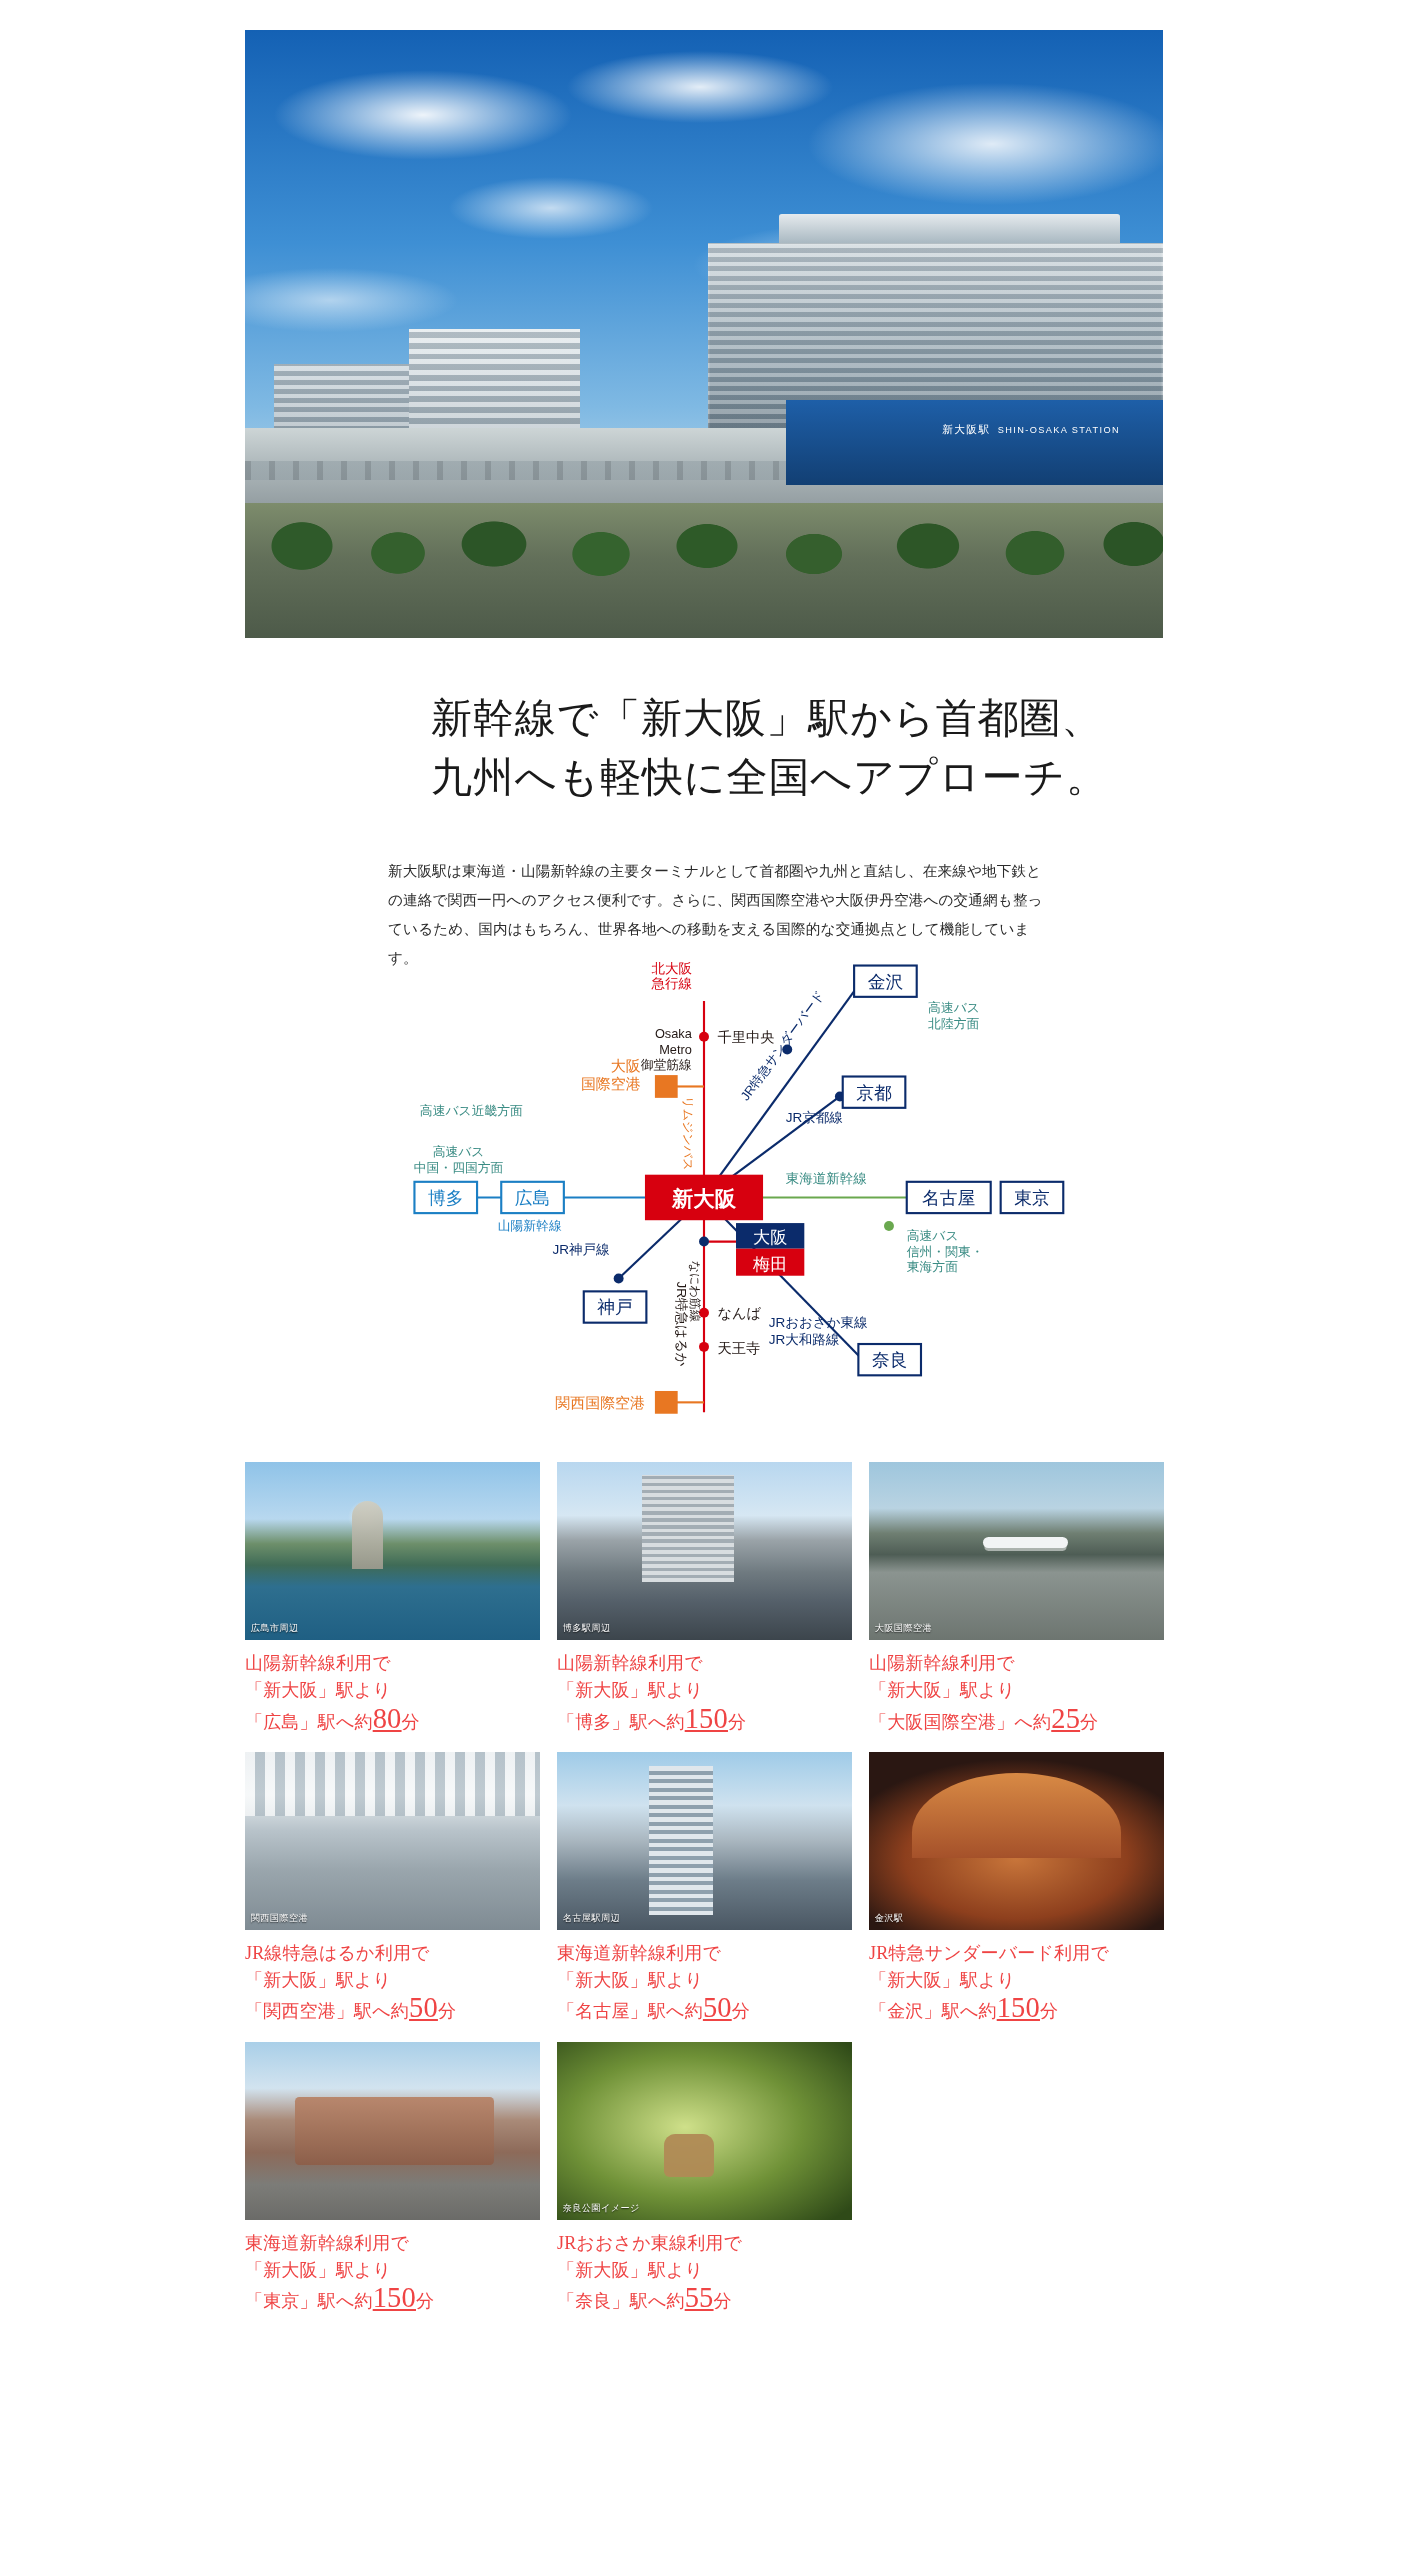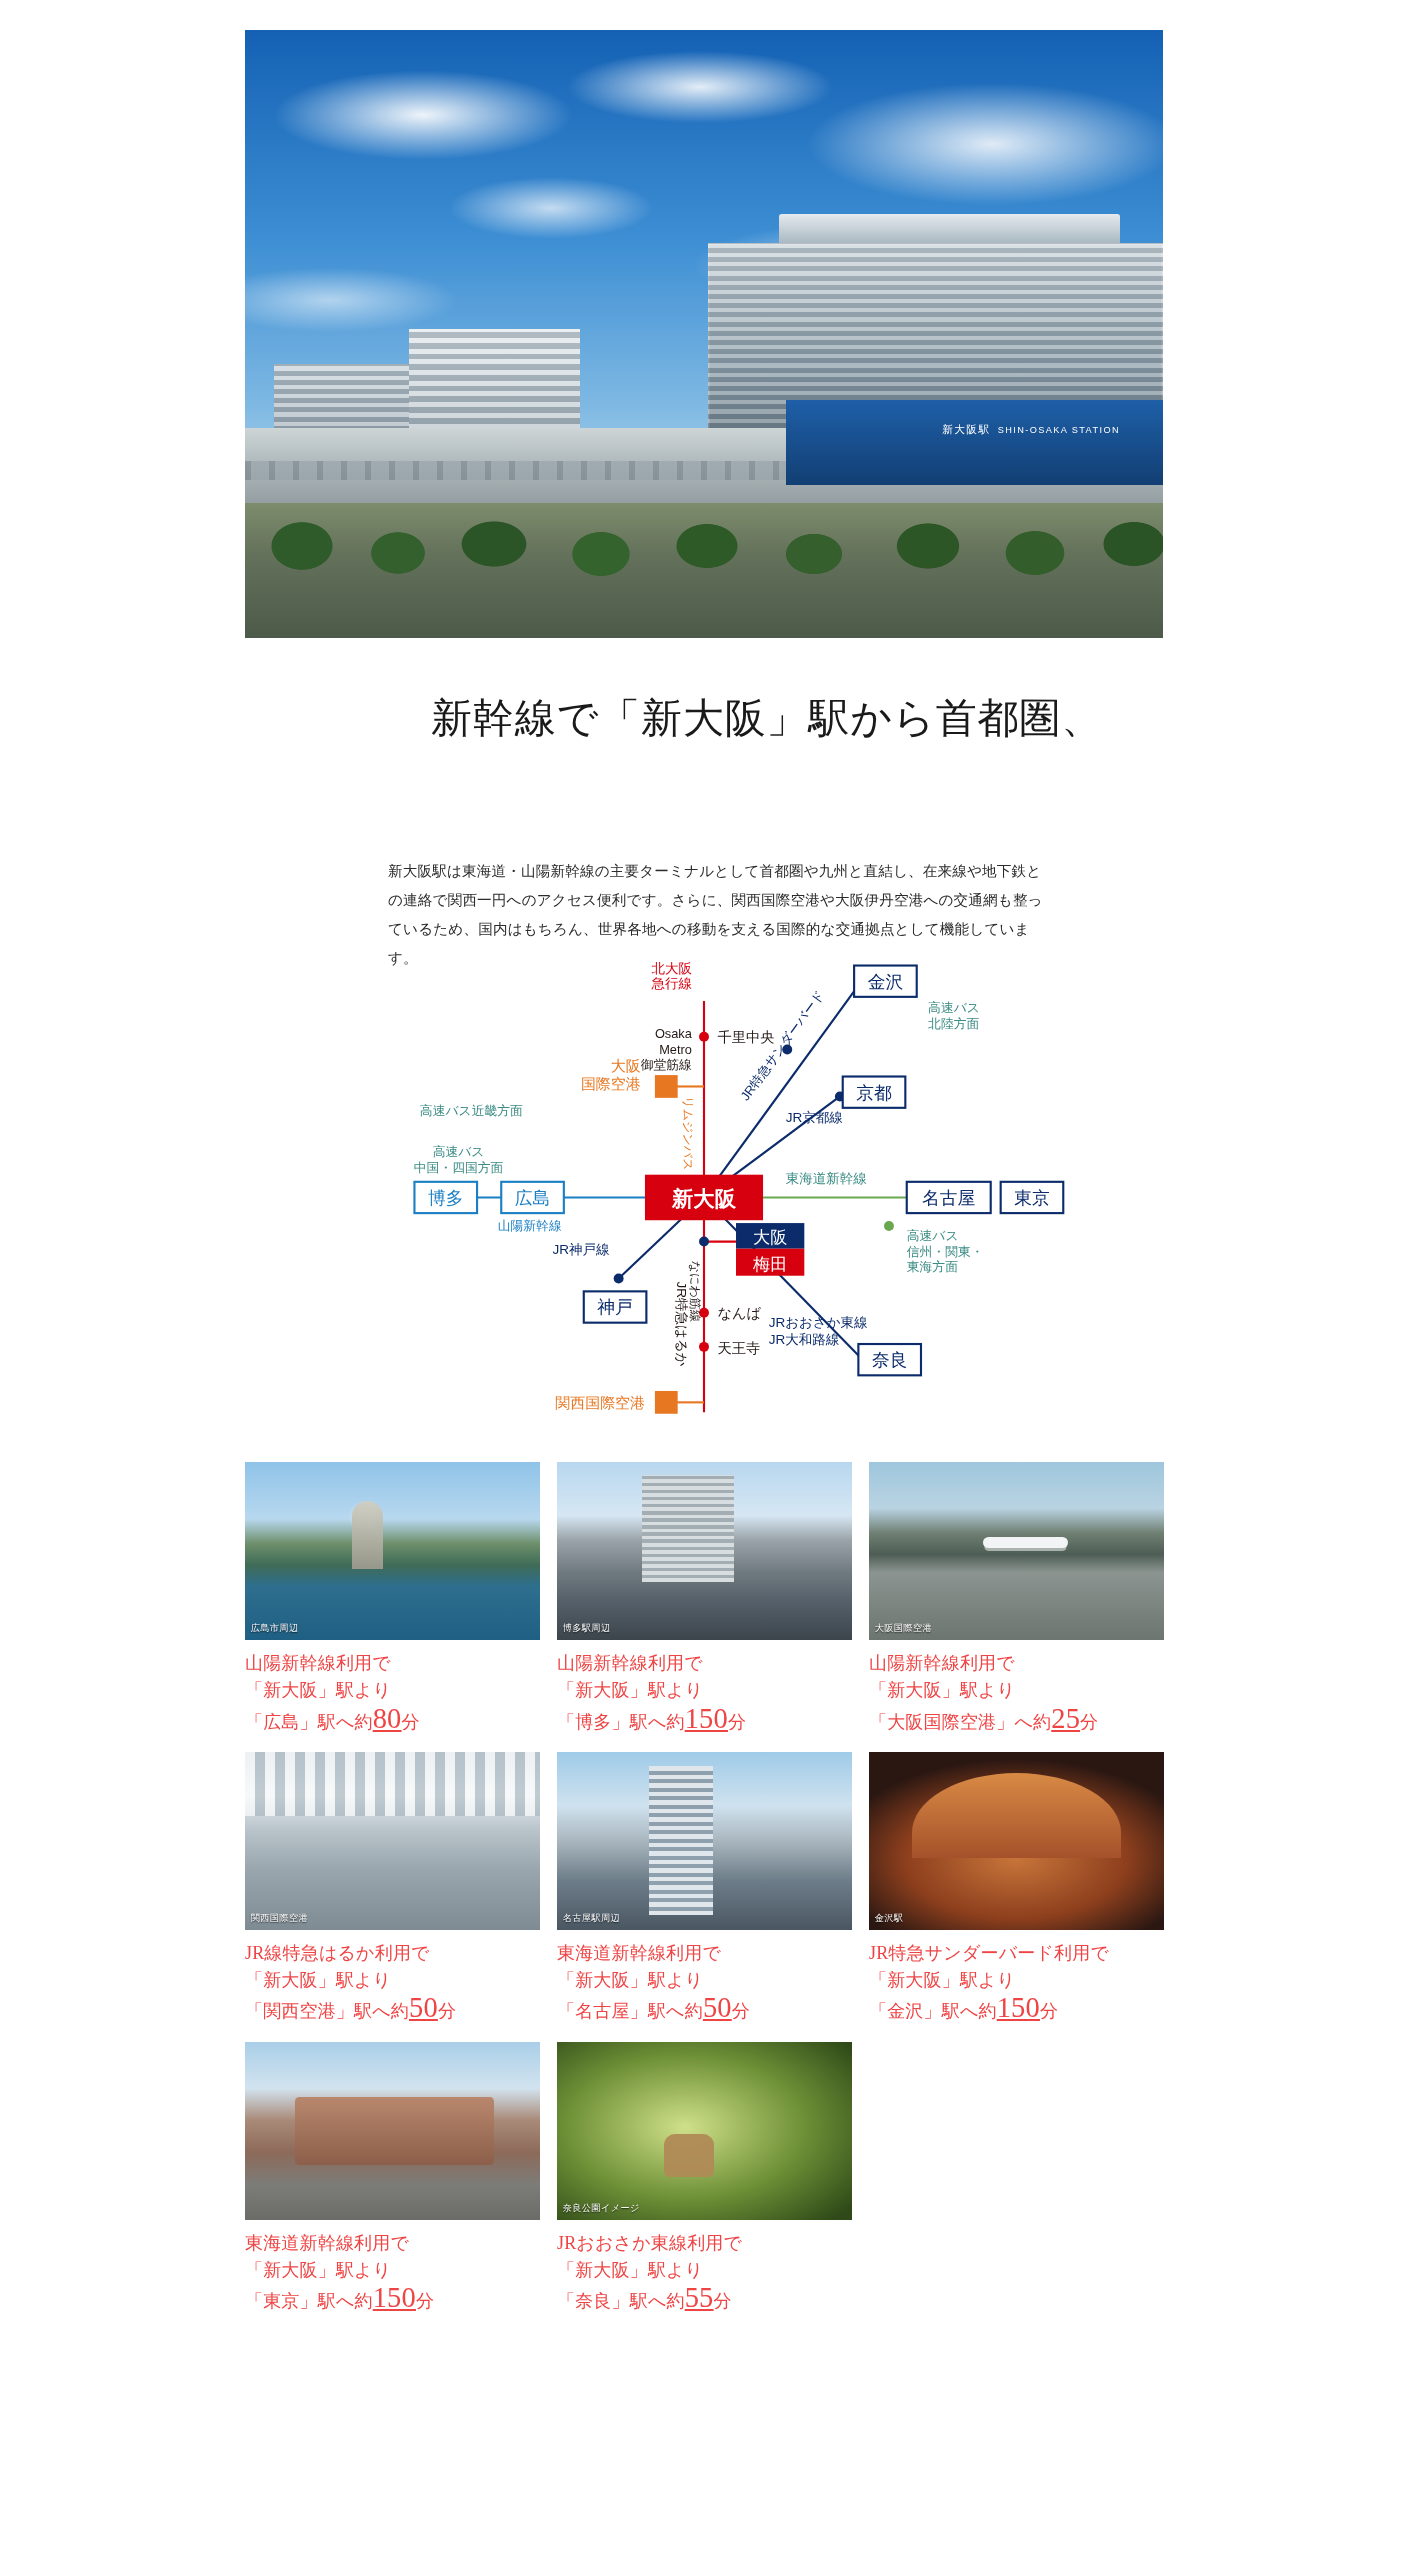--- a/index.html
+++ b/index.html
@@ -205,20 +205,21 @@
     <div class="viaduct"></div>
     <div class="station-blue"></div>
     <div class="station-text">
       <span class="jp">新大阪駅</span><span>SHIN-OSAKA STATION</span>
     </div>
     <div class="trees"></div>
   </div>
 
   <h1 class="headline">
     <span>新幹線で「新大阪」駅から首都圏、</span><br>
+    <span>九州へも軽快に全国へアプローチ。</span>
   </h1>
 
   <p class="lede">新大阪駅は東海道・山陽新幹線の主要ターミナルとして首都圏や九州と直結し、在来線や地下鉄との連絡で関西一円へのアクセス便利です。さらに、関西国際空港や大阪伊丹空港への交通網も整っているため、国内はもちろん、世界各地への移動を支える国際的な交通拠点として機能しています。</p>
 
   <div class="map">
     <svg width="918" height="498" viewBox="0 0 1290 700" xmlns="http://www.w3.org/2000/svg" font-family="Liberation Sans, sans-serif">
 
       <line x1="645" y1="62" x2="645" y2="640" stroke="#d7000f" stroke-width="3"></line>
 
       <line x1="238" y1="338" x2="645" y2="338" stroke="#1b7fc4" stroke-width="3"></line>

